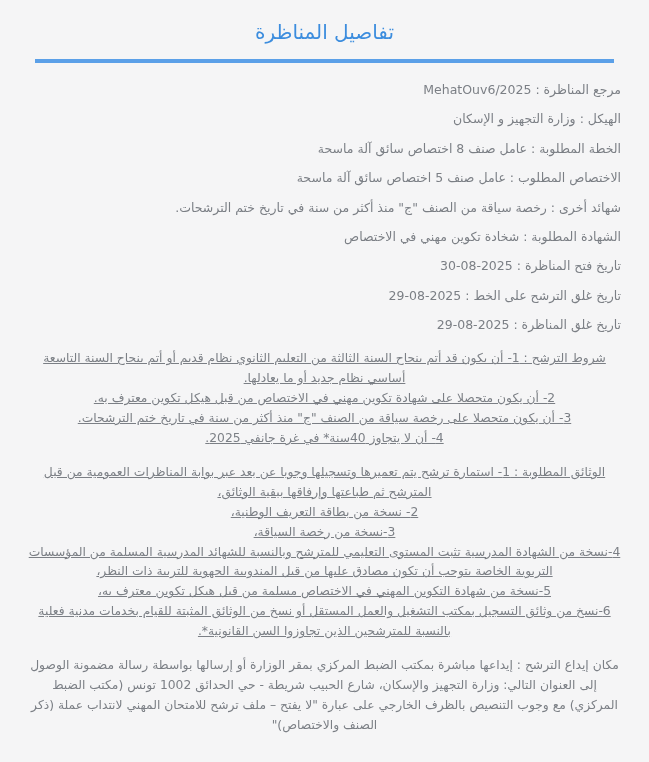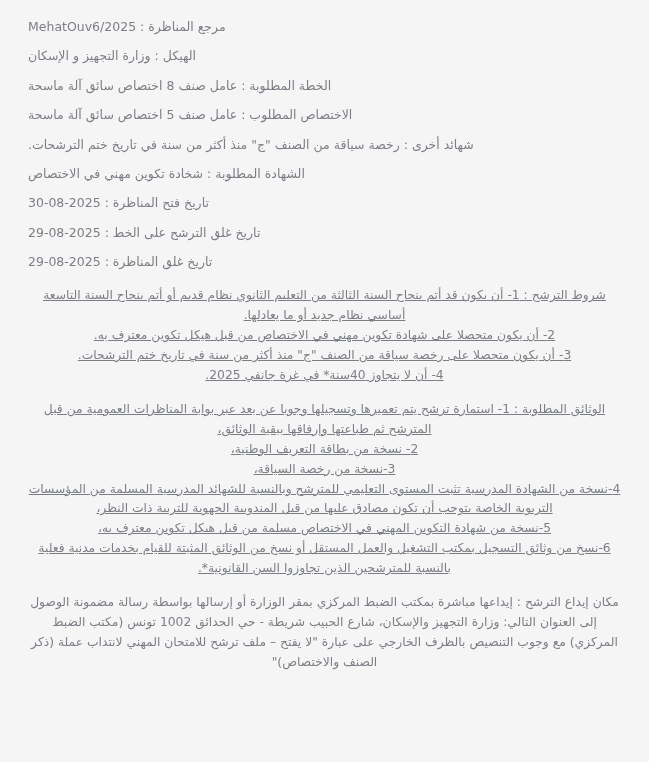--- a/index.html
+++ b/index.html
@@ -47,21 +47,21 @@
     background: #5ba0e8;
     border-radius: 0;
   }
 
   
   .details {
     box-sizing: border-box;
     padding: 12px 28px 0 28px;
   }
   .detail-row {
-    text-align: left;
+    text-align: right;
     font-size: 12.5px;
     color: #7b7f85;
     line-height: 1.55;
     padding: 5px 0;
     white-space: nowrap;
     direction: rtl;
   }
 
   
   .blocks {
@@ -78,20 +78,24 @@
     white-space: pre-line;
   }
   .block:last-child { margin-bottom: 0; }
   .block.tight { margin-bottom: 14px; text-decoration: underline; }
 </style>
 </head>
 <body>
 
 <div class="page">
 
+  <div class="header">
+    <h1 class="page-title">تفاصيل المناظرة</h1>
+    <div class="title-divider"></div>
+  </div>
 
   <div class="details">
     <div class="detail-row">مرجع المناظرة : MehatOuv6/2025</div>
     <div class="detail-row">الهيكل : وزارة التجهيز و الإسكان</div>
     <div class="detail-row">الخطة المطلوبة : عامل صنف 8 اختصاص سائق آلة ماسحة</div>
     <div class="detail-row">الاختصاص المطلوب : عامل صنف 5 اختصاص سائق آلة ماسحة</div>
     <div class="detail-row">شهائد أخرى : رخصة سياقة من الصنف "ج" منذ أكثر من سنة في تاريخ ختم الترشحات.</div>
     <div class="detail-row">الشهادة المطلوبة : شخادة تكوين مهني في الاختصاص</div>
     <div class="detail-row">تاريخ فتح المناظرة : 2025-08-30</div>
     <div class="detail-row">تاريخ غلق الترشح على الخط : 2025-08-29</div>

